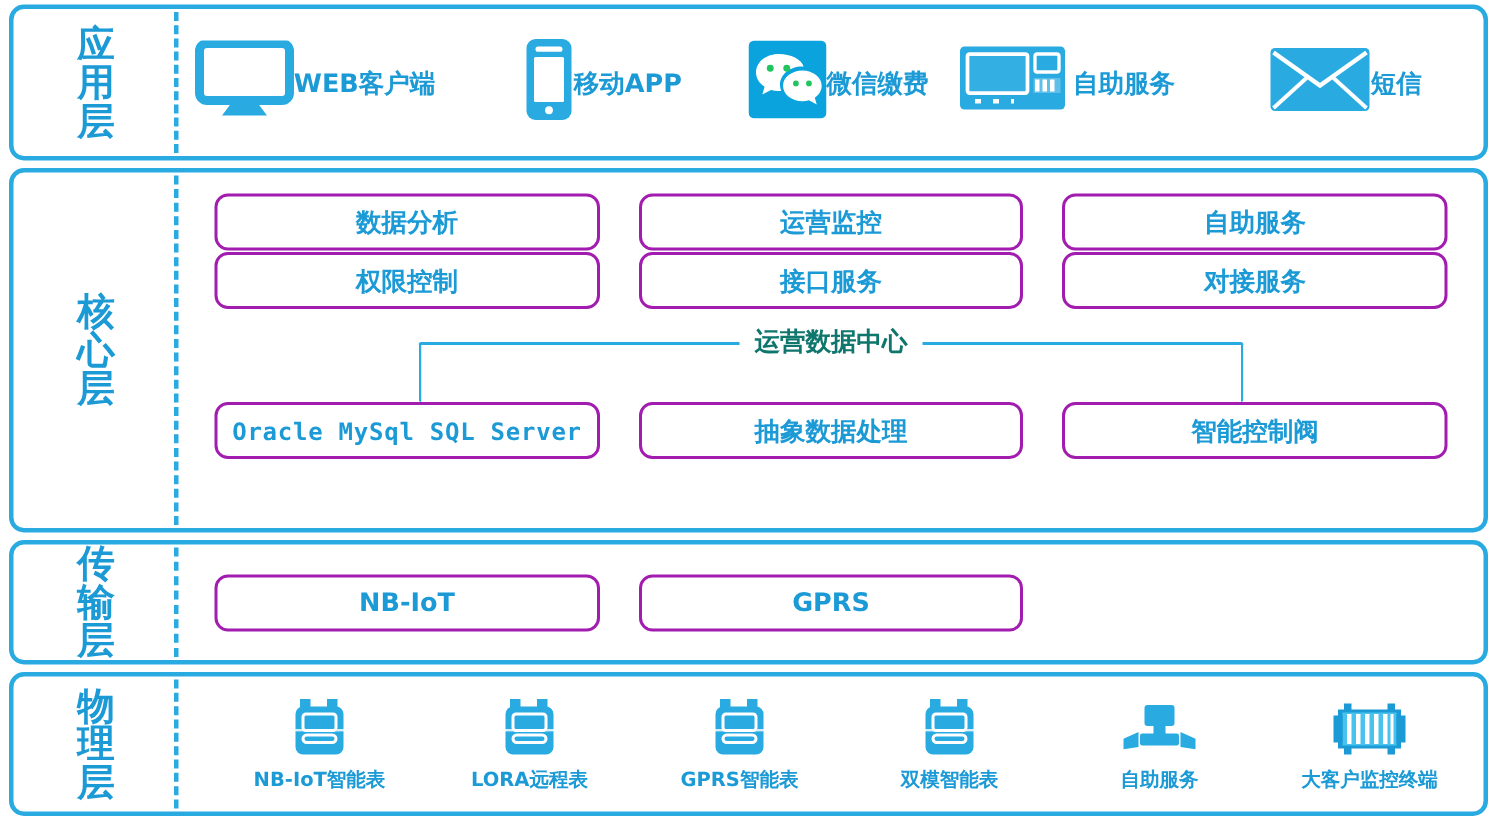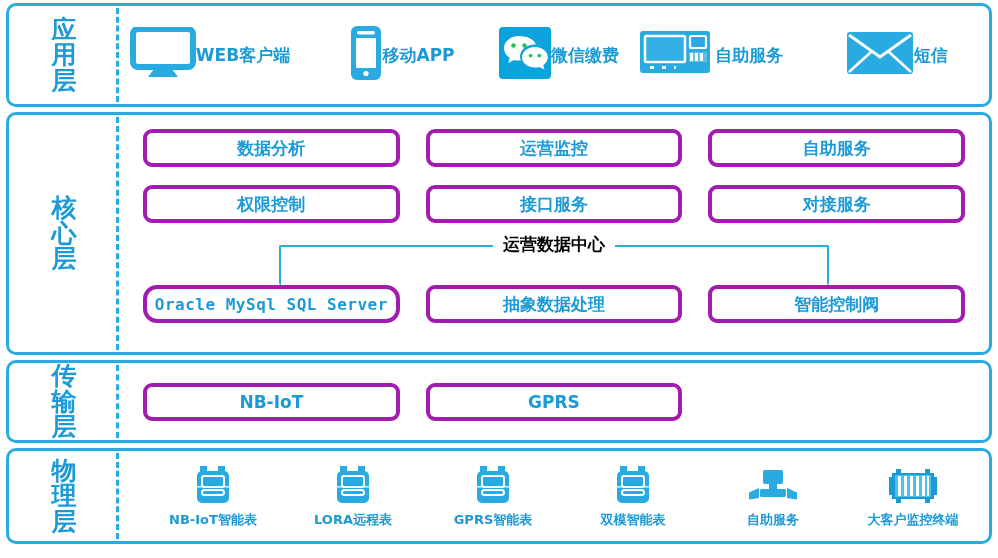--- a/index.html
+++ b/index.html
@@ -87,50 +87,49 @@
   }
   .app-caption{
     font-size:17px;
     font-weight:bold;
     color:#1b9ad6;
     white-space:nowrap;
   }
 
   
   .box{
-    border:4px solid #a21caf;
+    border:2px solid #a21caf;
     border-radius:9px;
     background:#fff;
     height:38px;
     display:flex;align-items:center;justify-content:center;
     font-size:17px;font-weight:bold;
     color:#1b9ad6;
     box-sizing:border-box;
     white-space:nowrap;
   }
   .box.mono{
     font-family:"DejaVu Sans Mono","Liberation Mono",monospace;
     font-size:16px;
     letter-spacing:0.5px;
-    border-radius:14px;
   }
 
   
   .core-body{
     flex-direction:column;
     justify-content:flex-start;
     padding:14px 24px 10px 24px;
   }
   .core-row{
     display:grid;
     grid-template-columns:1fr 1fr 1fr;
     gap:26px;
     width:100%;
   }
-  .core-row + .core-row{margin-top:18px;}
+  .core-row + .core-row{margin-top:1px;}
 
   
   .dc-wrap{
     position:relative;
     width:100%;
     height:54px;
     margin-top:8px;
   }
   .dc-bracket{
     position:absolute;
@@ -144,21 +143,21 @@
   }
   .dc-label{
     position:absolute;
     top:2px;
     left:50%;
     transform:translateX(-50%);
     background:#fff;
     padding:0 10px;
     font-size:17px;
     font-weight:bold;
-    color:#000000;
+    color:#0f766e;
     white-space:nowrap;
   }
 
   
   .trans-row{
     display:grid;
     grid-template-columns:1fr 1fr 1fr;
     gap:26px;
     width:100%;
   }

